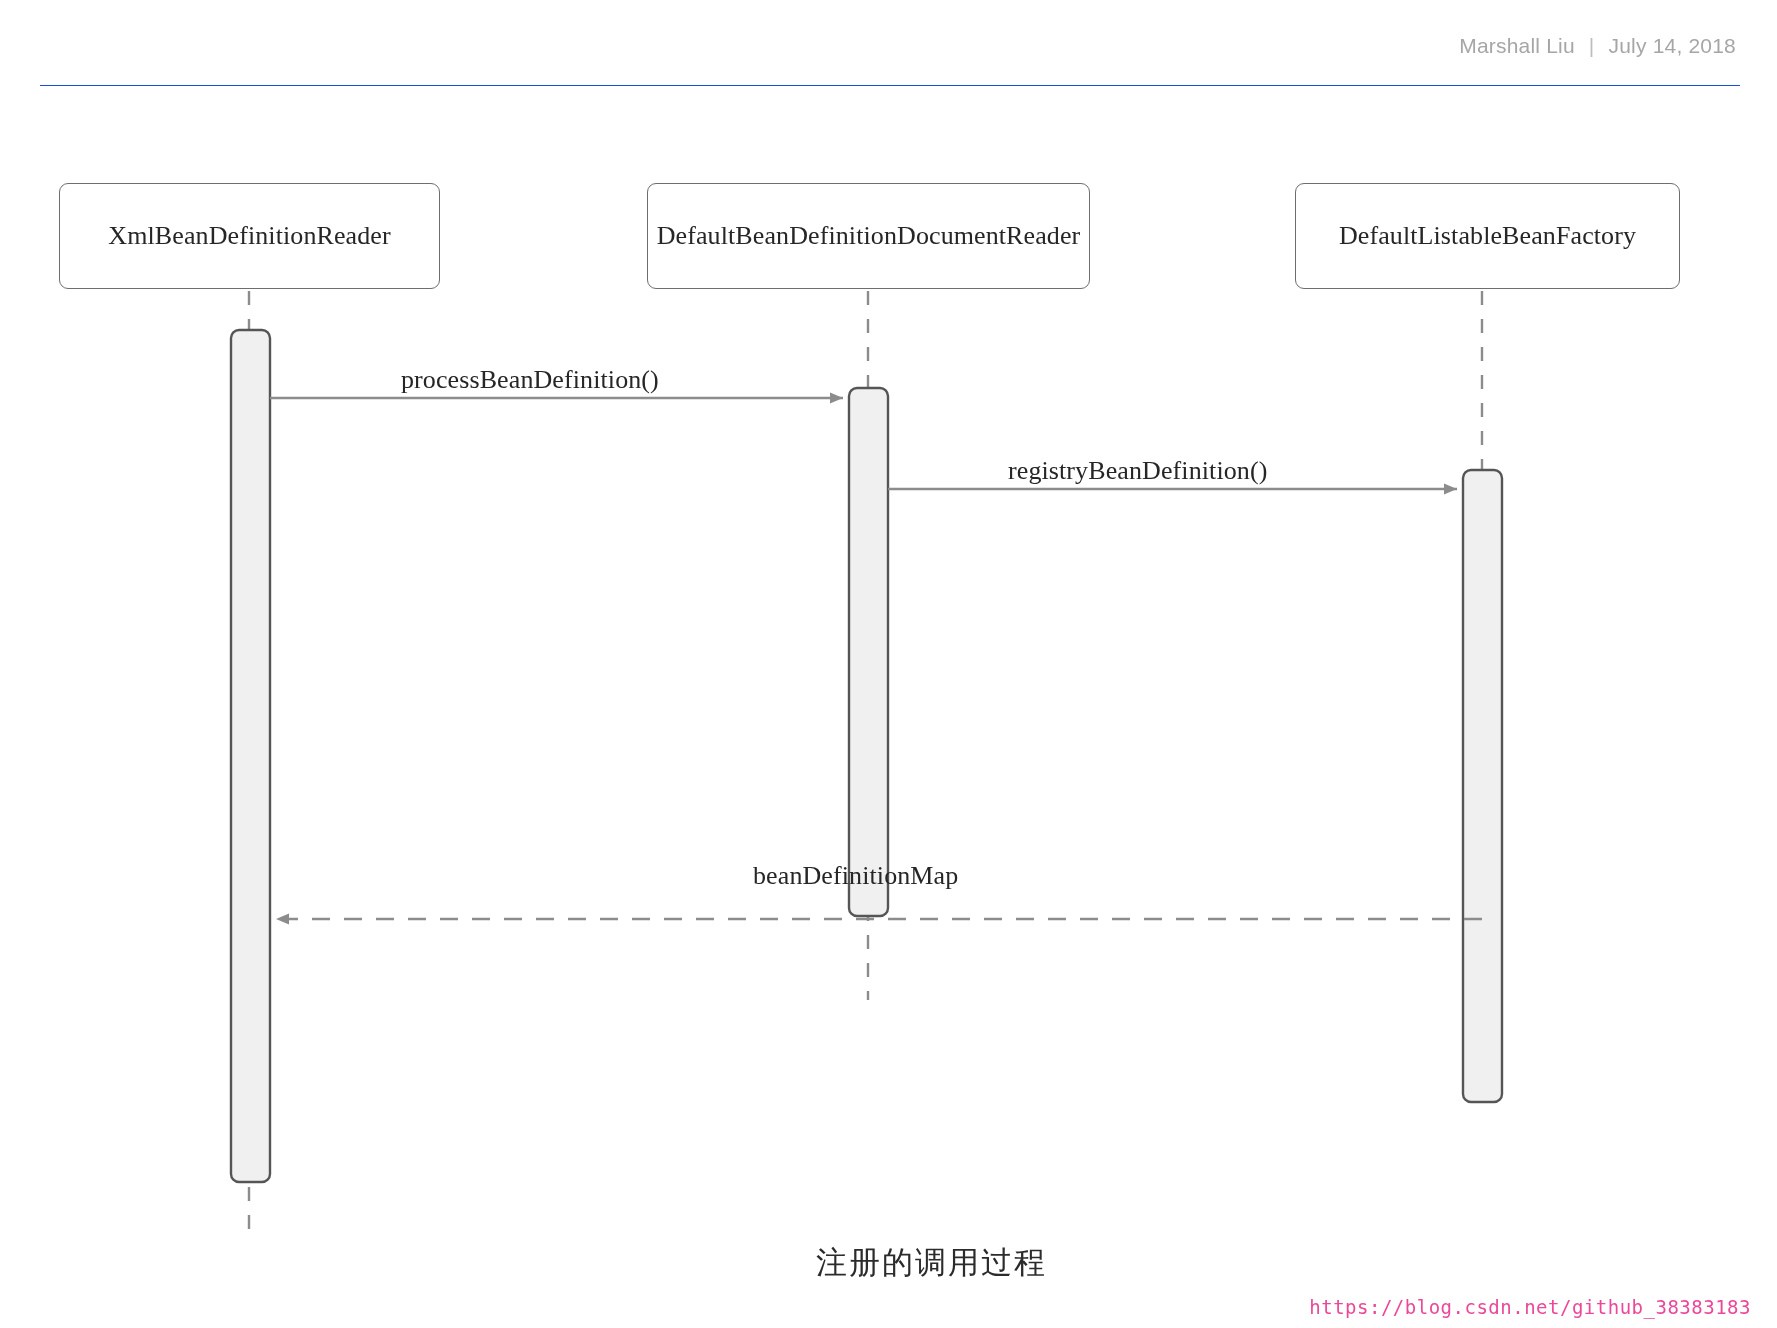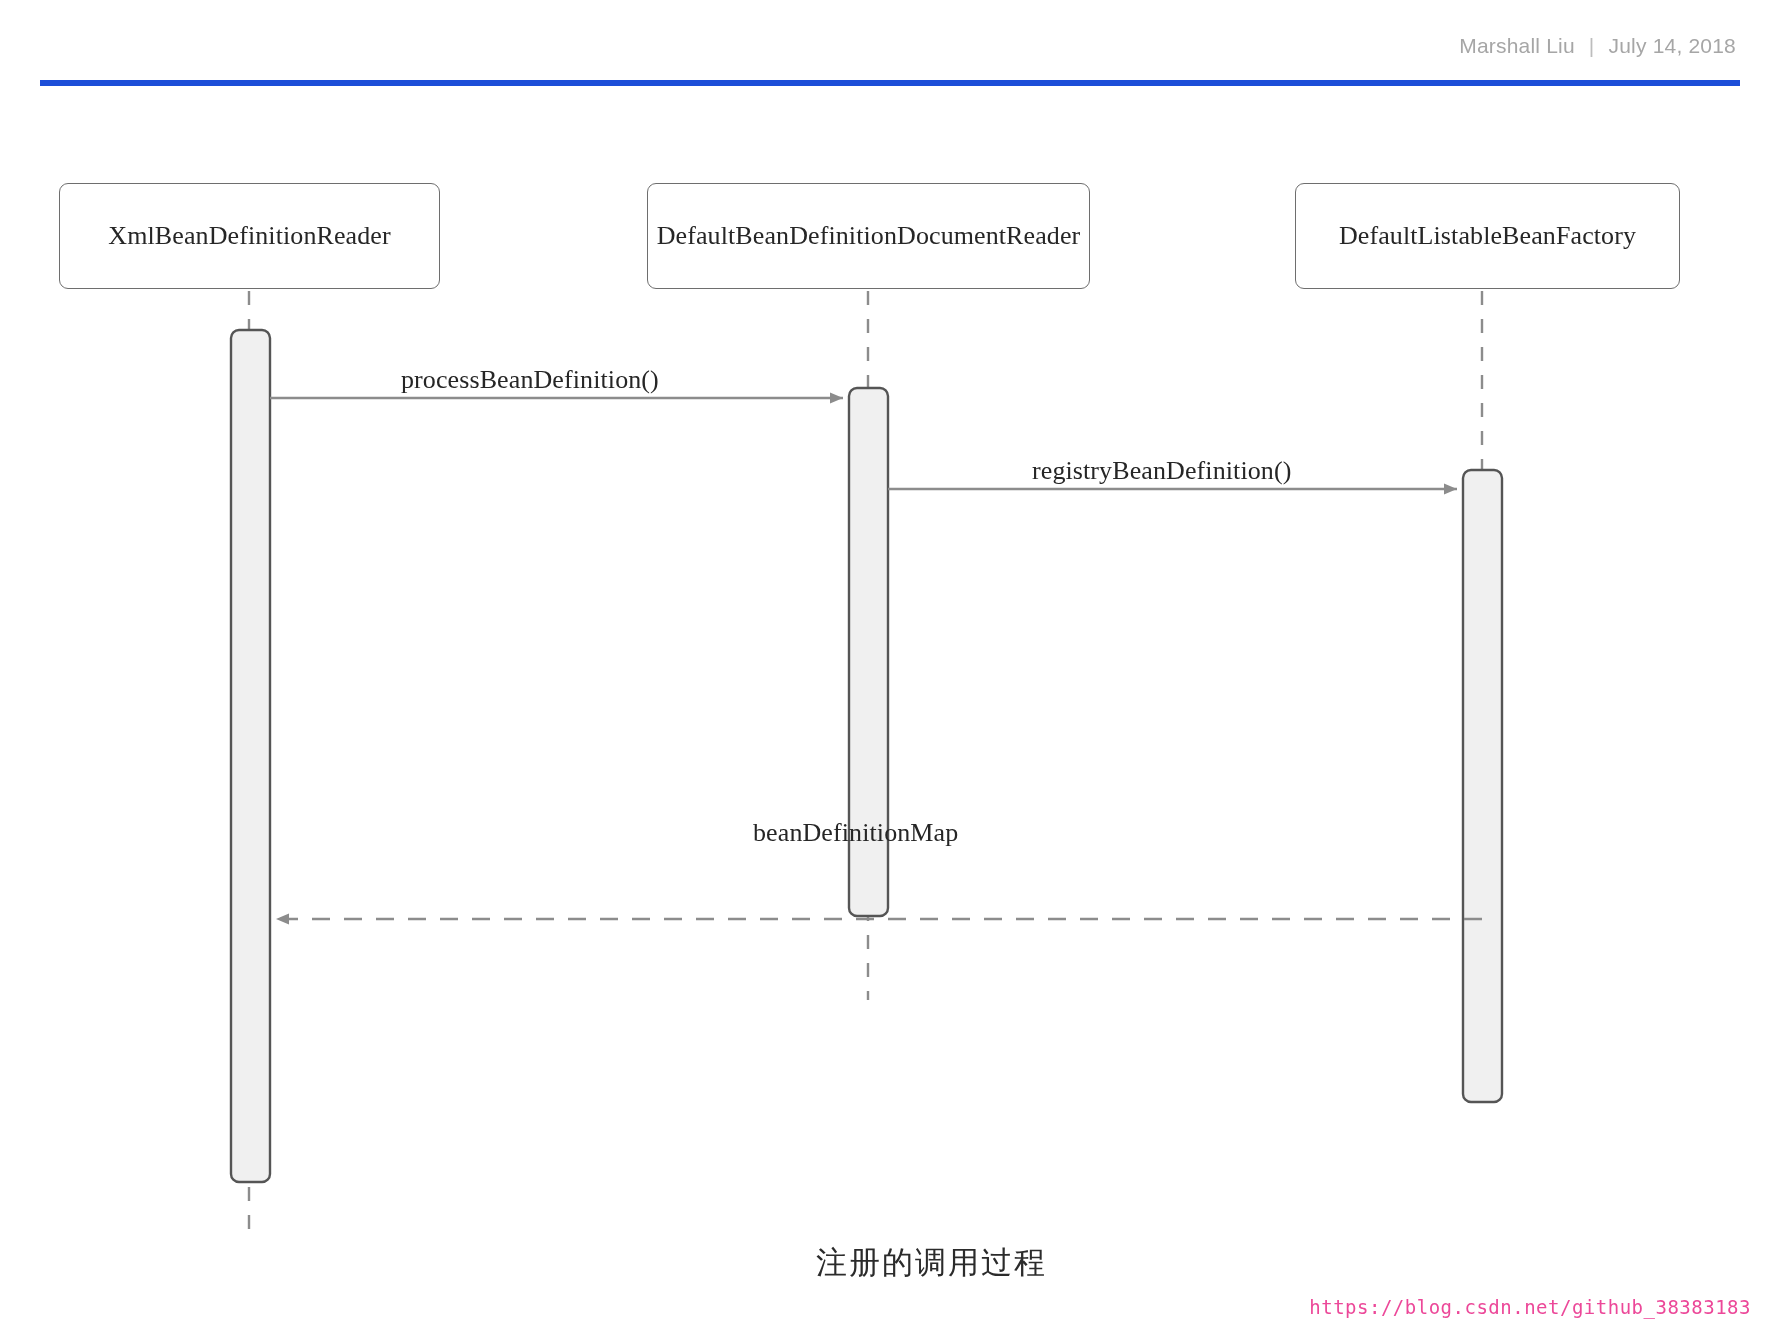--- a/index.html
+++ b/index.html
@@ -15,21 +15,21 @@
     overflow: hidden;
   }
 
   
   .page-header {
     position: absolute;
     left: 40px;
     top: 28px;
     width: 1700px;
     height: 58px;
-    border-bottom: 6px solid #1d4ed8;
+    border-bottom: 1px solid #1d4ed8;
     box-sizing: border-box;
   }
   .header-meta {
     position: absolute;
     right: 4px;
     top: 6px;
     font-family: "Liberation Sans", "DejaVu Sans", sans-serif;
     font-size: 21px;
     color: #a6a6a6;
     white-space: nowrap;
@@ -163,20 +163,20 @@
   <div class="participant" style="left:647px; top:183px; width:443px; height:106px;">
     <span class="participant-label">DefaultBeanDefinitionDocumentReader</span>
   </div>
 
   <div class="participant" style="left:1295px; top:183px; width:385px; height:106px;">
     <span class="participant-label">DefaultListableBeanFactory</span>
   </div>
 
   <div class="msg-label" style="left:401px; top:345px;">processBeanDefinition()</div>
 
-  <div class="msg-label" style="left:1032px; top:436px;">registryBeanDefinition()</div>
+  <div class="msg-label" style="left:1008px; top:436px;">registryBeanDefinition()</div>
 
-  <div class="msg-label" style="left:753px; top:798px;">beanDefinitionMap</div>
+  <div class="msg-label" style="left:753px; top:841px;">beanDefinitionMap</div>
 
   <div class="caption">注册的调用过程</div>
 </div>
 
 <div class="watermark">https://blog.csdn.net/github_38383183</div>
 
 </body></html>

